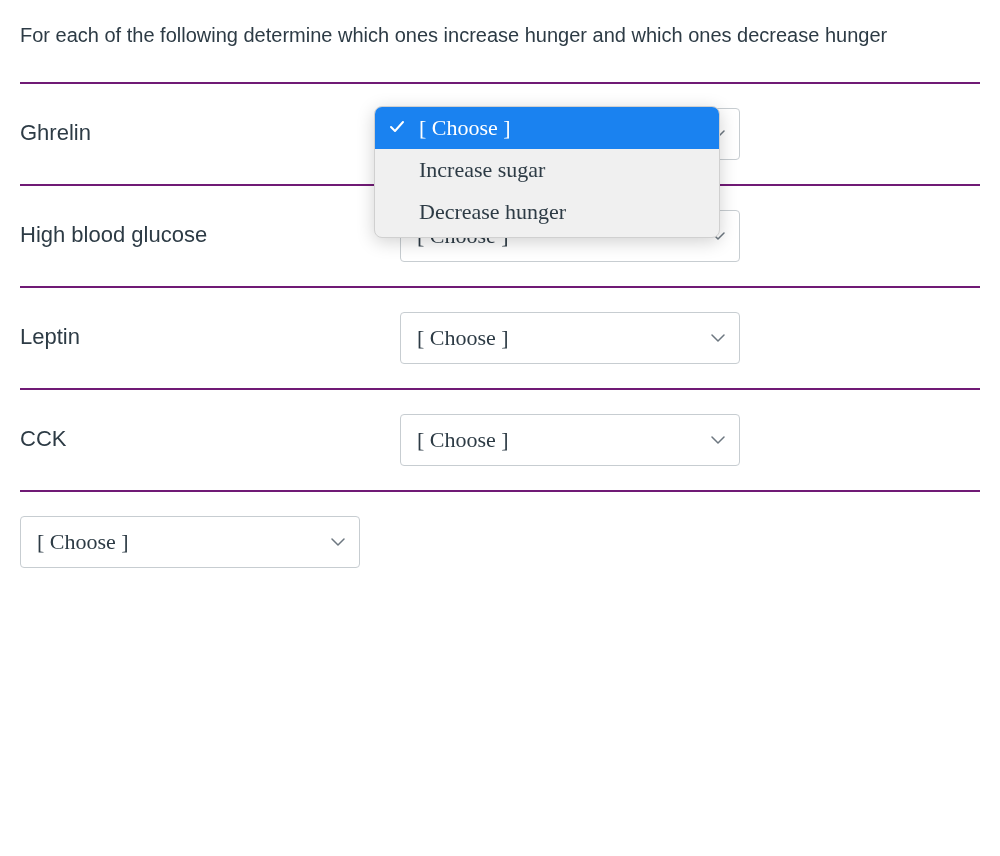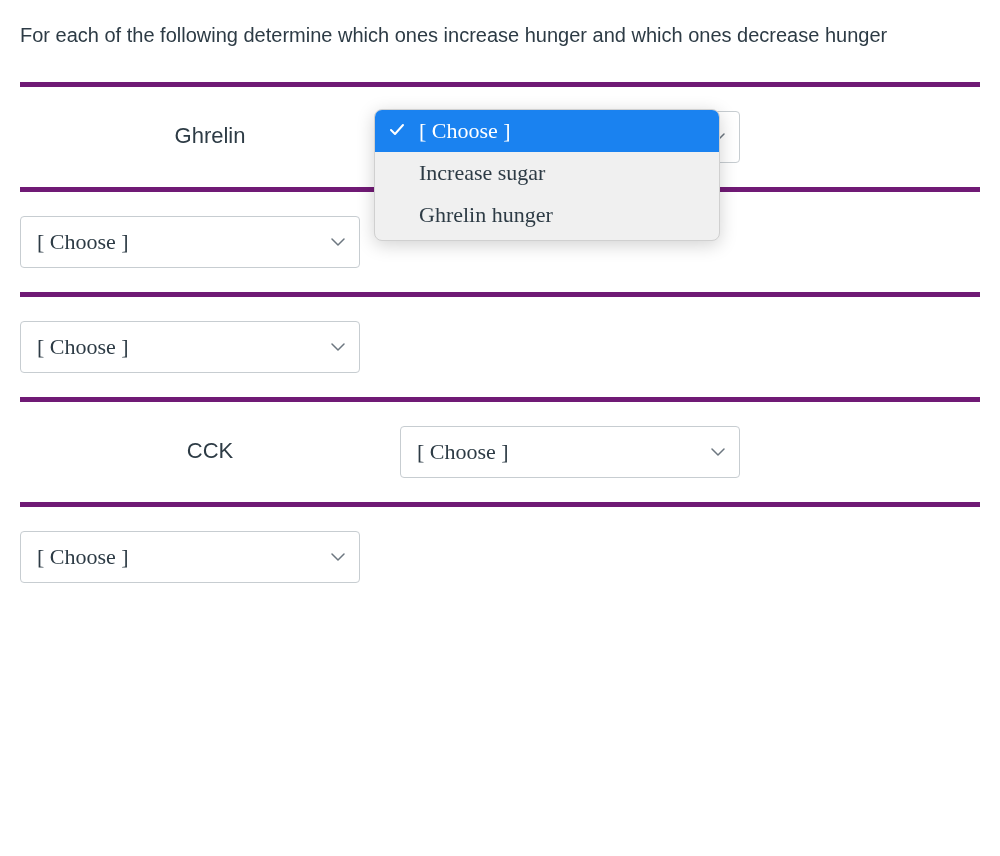--- a/index.html
+++ b/index.html
@@ -17,24 +17,23 @@
     .question-text {
       font-size: 20px;
       line-height: 1.5;
       color: #2d3b45;
       padding: 0 0 32px 0;
       font-weight: 400;
     }
     .match-row {
       display: flex;
       align-items: flex-start;
-      border-top: 5px solid #701a75;
+      border-top: 2px solid #701a75;
       padding: 24px 0;
       position: relative;
-      text-align: center;
     }
     .match-label {
       flex: 0 0 380px;
       font-size: 22px;
       color: #2d3b45;
       padding-top: 12px;
     }
     .select-wrap {
       flex: 0 0 340px;
       position: relative;
@@ -116,40 +115,42 @@
           <svg width="16" height="16" viewBox="0 0 16 16">
               <path d="M2 8 L6 12 L14 3" stroke="#fff" stroke-width="2" fill="none" stroke-linecap="round" stroke-linejoin="round"></path>
             </svg>
         </span>
         <span>[ Choose ]</span>
       </div>
       <div class="dropdown-item">
         <span>Increase sugar</span>
       </div>
       <div class="dropdown-item">
-        <span>Ghrelin hunger</span>
+        <span>Decrease hunger</span>
       </div>
     </div>
   </div>
 </div>
 
 <div class="match-row">
+  <div class="match-label">High blood glucose</div>
   <div class="select-wrap">
     <div class="select-box">
       <span>[ Choose ]</span>
       <span class="chevron">
         <svg width="14" height="14" viewBox="0 0 14 14">
             <path d="M1 4 L7 10 L13 4" stroke="#6d7780" stroke-width="1.5" fill="none" stroke-linecap="round" stroke-linejoin="round"></path>
           </svg>
       </span>
     </div>
   </div>
 </div>
 
 <div class="match-row">
+  <div class="match-label">Leptin</div>
   <div class="select-wrap">
     <div class="select-box">
       <span>[ Choose ]</span>
       <span class="chevron">
         <svg width="14" height="14" viewBox="0 0 14 14">
             <path d="M1 4 L7 10 L13 4" stroke="#6d7780" stroke-width="1.5" fill="none" stroke-linecap="round" stroke-linejoin="round"></path>
           </svg>
       </span>
     </div>
   </div>

